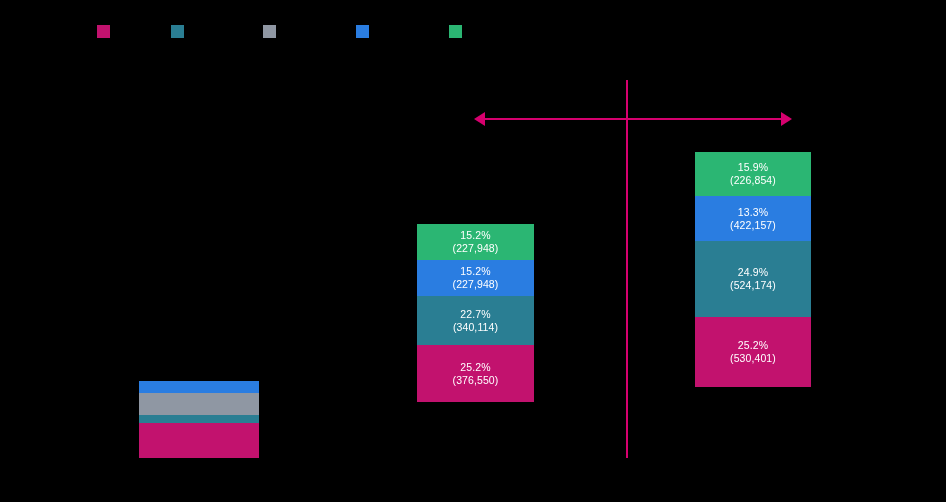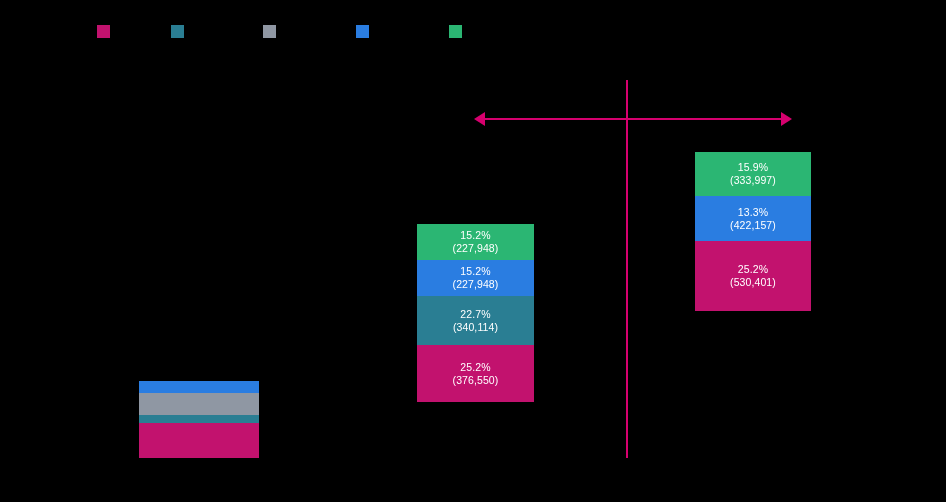--- a/index.html
+++ b/index.html
@@ -109,25 +109,29 @@
     </div>
     <div class="seg" style="background:#c2126e;height:57px;">
       <span class="pct">25.2%</span>
       <span class="cnt">(376,550)</span>
     </div>
   </div>
 
   <div class="bar" style="left:695px;top:152px;width:116px;height:306px;">
     <div class="seg" style="background:#2bb673;height:44px;">
       <span class="pct">15.9%</span>
-      <span class="cnt">(333,997)</span>
+      <span class="cnt">(226,854)</span>
     </div>
     <div class="seg" style="background:#2a7de1;height:45px;">
       <span class="pct">13.3%</span>
       <span class="cnt">(422,157)</span>
+    </div>
+    <div class="seg" style="background:#2a7e93;height:76px;">
+      <span class="pct">24.9%</span>
+      <span class="cnt">(524,174)</span>
     </div>
     <div class="seg" style="background:#c2126e;height:70px;">
       <span class="pct">25.2%</span>
       <span class="cnt">(530,401)</span>
     </div>
   </div>
 
   <div class="ann-vline" style="left:626px;top:80px;height:378px;"></div>
 
   <div class="ann-arrow" style="left:474px;top:112px;width:318px;">

